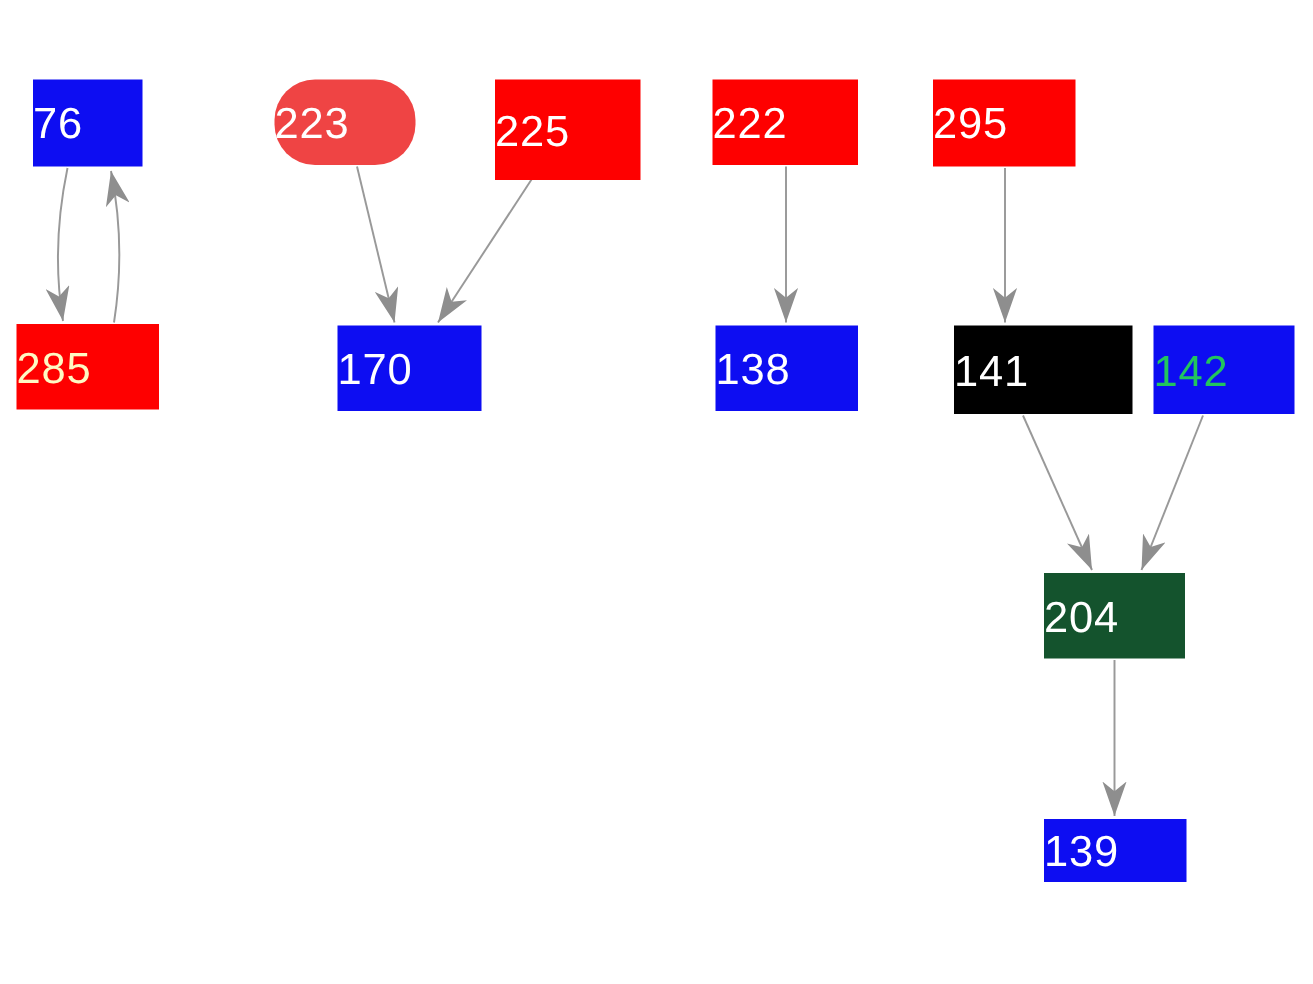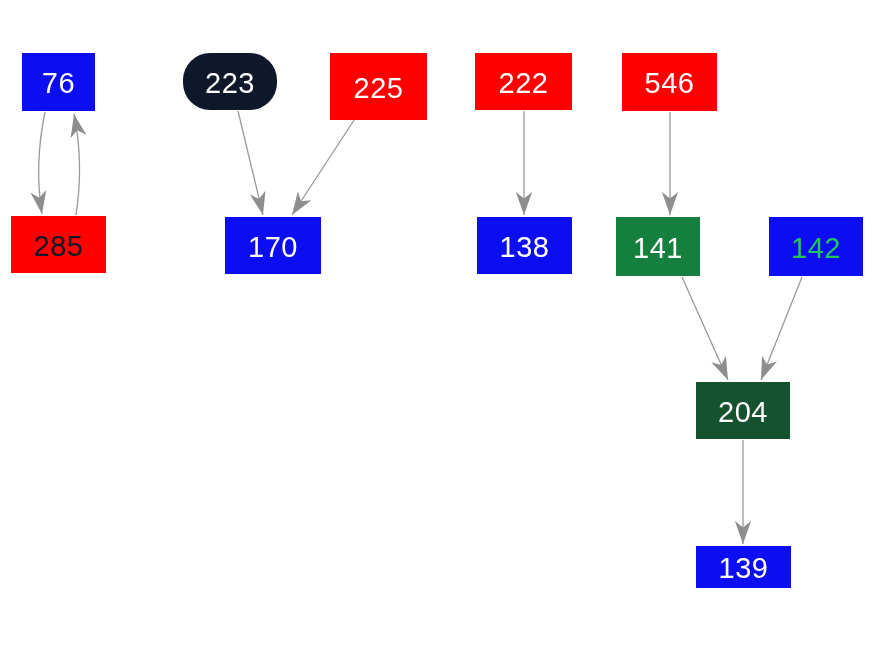--- a/index.html
+++ b/index.html
@@ -23,21 +23,20 @@
     height: 656px;
   }
   #edges path.edge {
     fill: none;
     stroke-width: 1.3px;
   }
   .node {
     position: absolute;
     display: flex;
     align-items: center;
-    justify-content: center;
     box-sizing: border-box;
   }
   .node .label {
     color: #ffffff;
     font-size: 29px;
     line-height: 1;
     letter-spacing: 0.5px;
     padding-top: 3px;
     user-select: none;
   }
@@ -60,41 +59,41 @@
       <path d="M 670,112 L 670,215" class="edge" stroke="#999999" marker-end="url(#arrowhead)"></path>
       <path d="M 682,277 L 728,380" class="edge" stroke="#999999" marker-end="url(#arrowhead)"></path>
       <path d="M 802,277 L 761,380" class="edge" stroke="#999999" marker-end="url(#arrowhead)"></path>
       <path d="M 743,440 L 743,544" class="edge" stroke="#999999" marker-end="url(#arrowhead)"></path>
     </svg>
 
 <div class="node" style="left: 22px; top: 53px; width: 73px; height: 58px; background: rgb(13, 13, 242);">
       <span class="label" style="color: rgb(255, 255, 255);">76</span>
     </div>
     <div class="node" style="left: 11px; top: 216px; width: 95px; height: 57px; background: rgb(254, 0, 0);">
-      <span class="label" style="color: #0f172a;">285</span>
+      <span class="label" style="color: #fef9c3;">285</span>
     </div>
-    <div class="node" style="left: 183px; top: 53px; width: 94px; height: 57px; background: #0f172a; border-radius: 27px;">
+    <div class="node" style="left: 183px; top: 53px; width: 94px; height: 57px; background: #ef4444; border-radius: 27px;">
       <span class="label" style="color: rgb(255, 255, 255);">223</span>
     </div>
     <div class="node" style="left: 330px; top: 53px; width: 97px; height: 67px; background: rgb(254, 0, 0);">
       <span class="label" style="color: rgb(255, 255, 255);">225</span>
     </div>
     <div class="node" style="left: 225px; top: 217px; width: 96px; height: 57px; background: rgb(13, 13, 242);">
       <span class="label" style="color: rgb(255, 255, 255);">170</span>
     </div>
     <div class="node" style="left: 475px; top: 53px; width: 97px; height: 57px; background: rgb(254, 0, 0);">
       <span class="label" style="color: #ffffff;">222</span>
     </div>
     <div class="node" style="left: 477px; top: 217px; width: 95px; height: 57px; background: rgb(13, 13, 242);">
       <span class="label" style="color: #ffffff;">138</span>
     </div>
     <div class="node" style="left: 622px; top: 53px; width: 95px; height: 58px; background: rgb(254, 0, 0);">
-      <span class="label" style="color: rgb(255, 255, 255);">546</span>
+      <span class="label" style="color: rgb(255, 255, 255);">295</span>
     </div>
-    <div class="node" style="left: 616px; top: 217px; width: 84px; height: 59px; background: #15803d;">
+    <div class="node" style="left: 636px; top: 217px; width: 119px; height: 59px; background: #000000;">
       <span class="label" style="color: rgb(255, 255, 255);">141</span>
     </div>
     <div class="node" style="left: 769px; top: 217px; width: 94px; height: 59px; background: rgb(13, 13, 242);">
       <span class="label" style="color: #22c55e;">142</span>
     </div>
     <div class="node" style="left: 696px; top: 382px; width: 94px; height: 57px; background: #14532d;">
       <span class="label" style="color: rgb(255, 255, 255);">204</span>
     </div>
     <div class="node" style="left: 696px; top: 546px; width: 95px; height: 42px; background: rgb(13, 13, 242);">
       <span class="label" style="color: rgb(255, 255, 255);">139</span>

